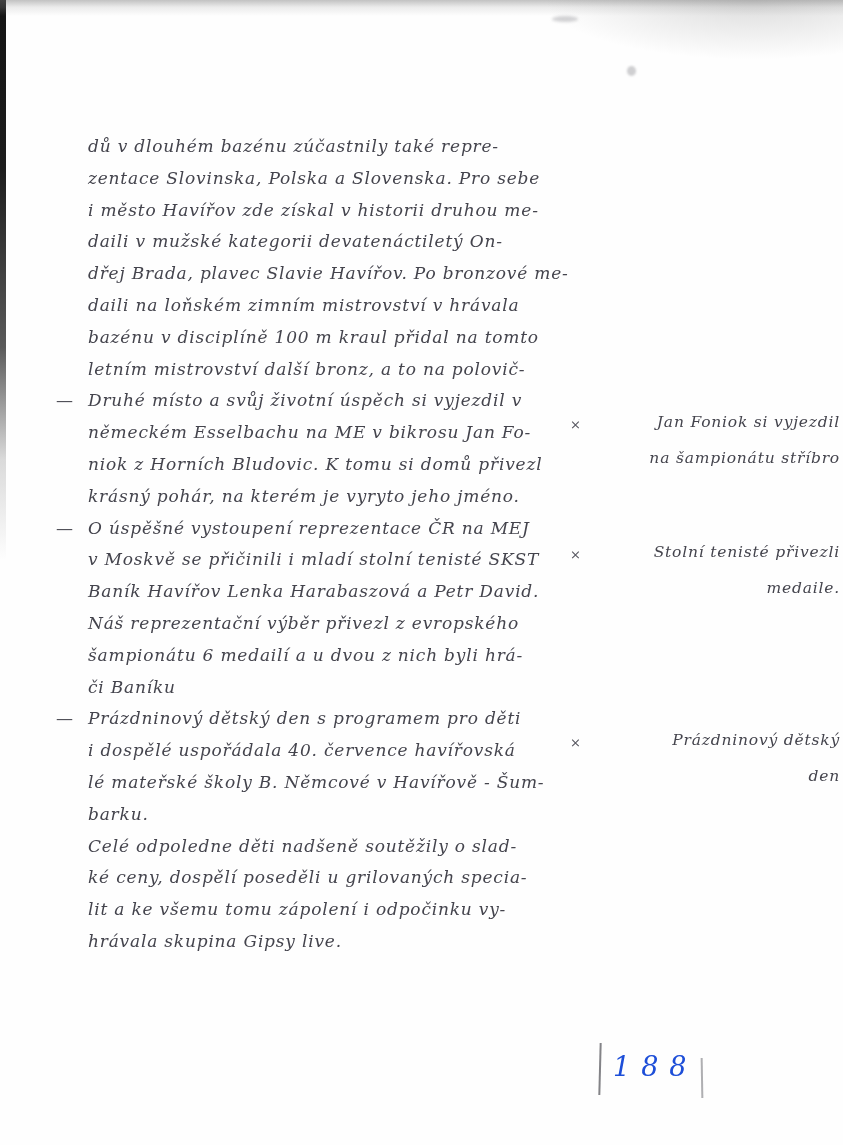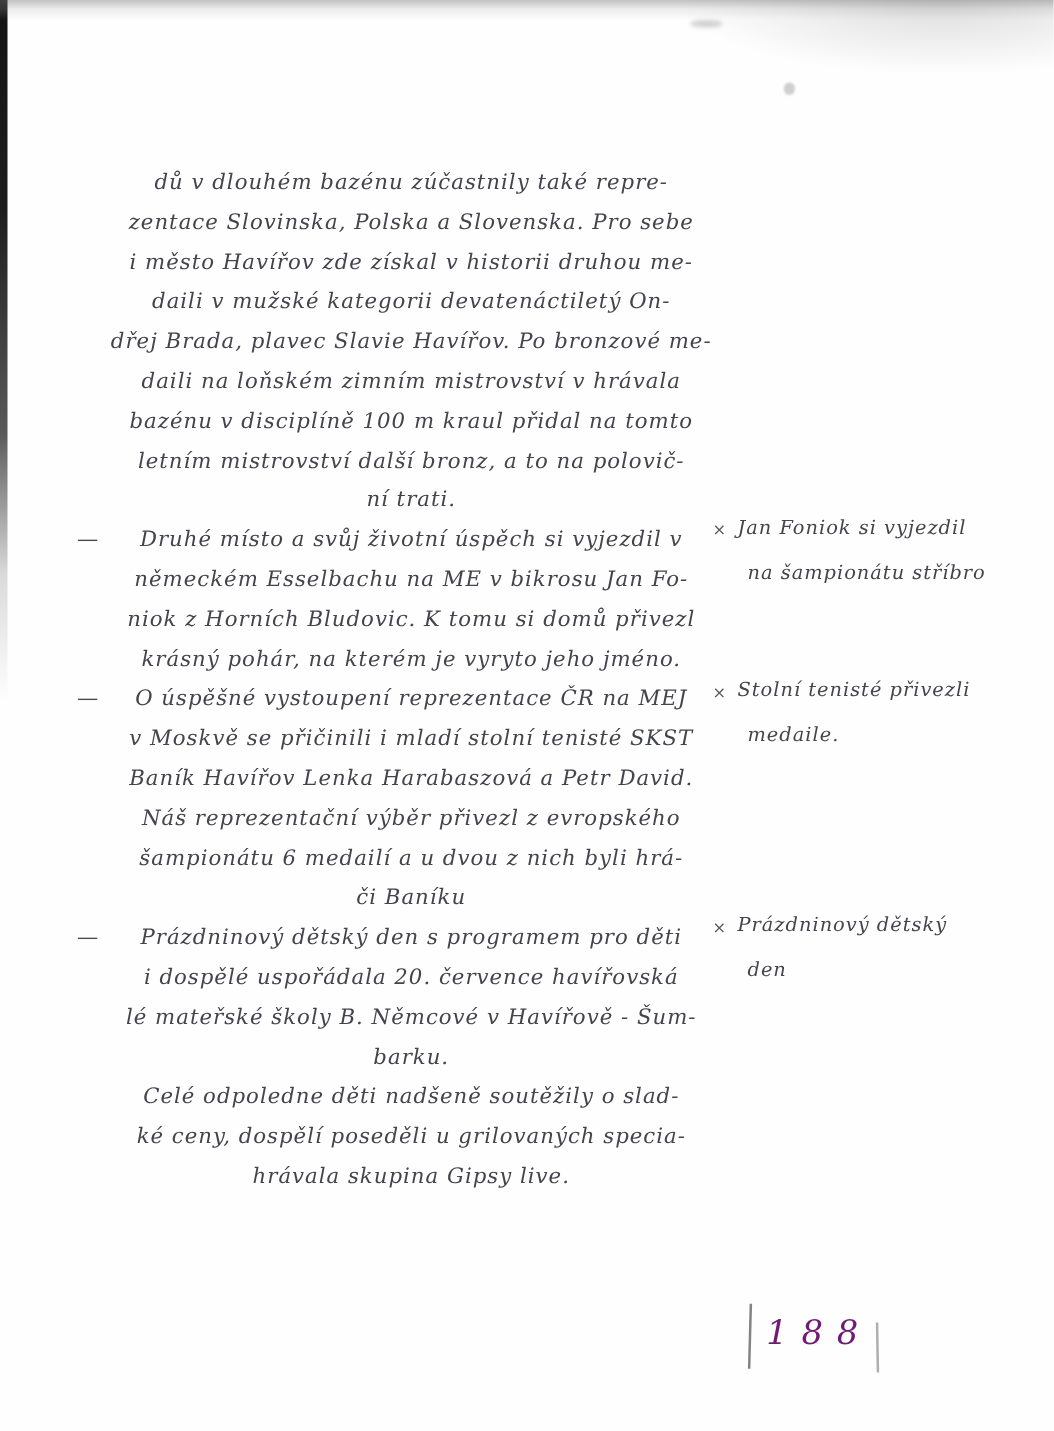--- a/index.html
+++ b/index.html
@@ -29,46 +29,46 @@
   .hw{
     font-style:italic;
     color:#44444d;
     letter-spacing:.8px;
   }
   
   .main-text{
     position:absolute;left:58px;top:131px;width:512px;
     font-size:17px;line-height:31.8px;
   }
-  .para{position:relative;padding-left:30px;text-align:center;}
+  .para{position:relative;padding-left:30px;}
   .bullet{
     position:absolute;left:-2px;top:0;width:28px;
     font-style:normal;color:#4a4a52;letter-spacing:0;
   }
   .para.indent-first .line:first-child{text-indent:16px;}
   .line{white-space:nowrap;height:31.8px;}
   
   .note{
     position:absolute;left:572px;width:268px;
     font-size:15.5px;line-height:36px;
   }
   .note-0{top:404px;}
   .note-1{top:534px;}
   .note-2{top:722px;}
   .note .marker{
     position:absolute;left:-2px;top:3px;width:18px;
     font-style:normal;font-size:13px;color:#55555e;
   }
-  .note .nline{padding-left:18px;white-space:nowrap;}
+  .note .nline{padding-left:18px;white-space:nowrap;text-align:right;}
   .note-0 .nline:nth-child(3), .note-1 .nline:nth-child(3), .note-2 .nline:nth-child(3){padding-left:26px;}
   
   .page-number{
     position:absolute;left:613px;top:1051px;
     font-size:27px;letter-spacing:11px;
-    font-style:italic;color:#701a75;
+    font-style:italic;color:#1d4ed8;
   }
   .tick{position:absolute;background:#6d6d72;width:2px;}
   .tick-left{left:599px;top:1043px;height:52px;transform:rotate(1.5deg);opacity:.85;}
   .tick-right{left:701px;top:1058px;height:40px;transform:rotate(-1deg);opacity:.55;}
 </style>
 </head>
 <body>
 
 <div>
 
@@ -83,21 +83,20 @@
     <div class="para">
       <span class="bullet"></span>
       <div class="line">dů v dlouhém bazénu zúčastnily také repre-</div>
       <div class="line">zentace Slovinska, Polska a Slovenska. Pro sebe</div>
       <div class="line">i město Havířov zde získal v historii druhou me-</div>
       <div class="line">daili v mužské kategorii devatenáctiletý On-</div>
       <div class="line">dřej Brada, plavec Slavie Havířov. Po bronzové me-</div>
       <div class="line">daili na loňském zimním mistrovství v hrávala</div>
       <div class="line">bazénu v disciplíně 100 m kraul přidal na tomto</div>
       <div class="line">letním mistrovství další bronz, a to na polovič-</div>
-      <div class="line">ní trati.</div>
     </div>
 
     <div class="para">
       <span class="bullet">—</span>
       <div class="line">Druhé místo a svůj životní úspěch si vyjezdil v</div>
       <div class="line">německém Esselbachu na ME v bikrosu Jan Fo-</div>
       <div class="line">niok z Horních Bludovic. K tomu si domů přivezl</div>
       <div class="line">krásný pohár, na kterém je vyryto jeho jméno.</div>
     </div>
 
@@ -107,29 +106,30 @@
       <div class="line">v Moskvě se přičinili i mladí stolní tenisté SKST</div>
       <div class="line">Baník Havířov Lenka Harabaszová a Petr David.</div>
       <div class="line">Náš reprezentační výběr přivezl z evropského</div>
       <div class="line">šampionátu 6 medailí a u dvou z nich byli hrá-</div>
       <div class="line">či Baníku</div>
     </div>
 
     <div class="para">
       <span class="bullet">—</span>
       <div class="line">Prázdninový dětský den s programem pro děti</div>
-      <div class="line">i dospělé uspořádala 20. července havířovská</div>
+      <div class="line">i dospělé uspořádala 40. července havířovská</div>
       <div class="line">lé mateřské školy B. Němcové v Havířově - Šum-</div>
       <div class="line">barku.</div>
     </div>
 
     <div class="para indent-first">
       <span class="bullet"></span>
       <div class="line">Celé odpoledne děti nadšeně soutěžily o slad-</div>
       <div class="line">ké ceny, dospělí poseděli u grilovaných specia-</div>
+      <div class="line">lit a ke všemu tomu zápolení i odpočinku vy-</div>
       <div class="line">hrávala skupina Gipsy live.</div>
     </div>
 
   </div>
 
   <div class="note note-0 hw">
     <span class="marker">×</span>
     <div class="nline">Jan Foniok si vyjezdil</div>
     <div class="nline">na šampionátu stříbro</div>
   </div>

